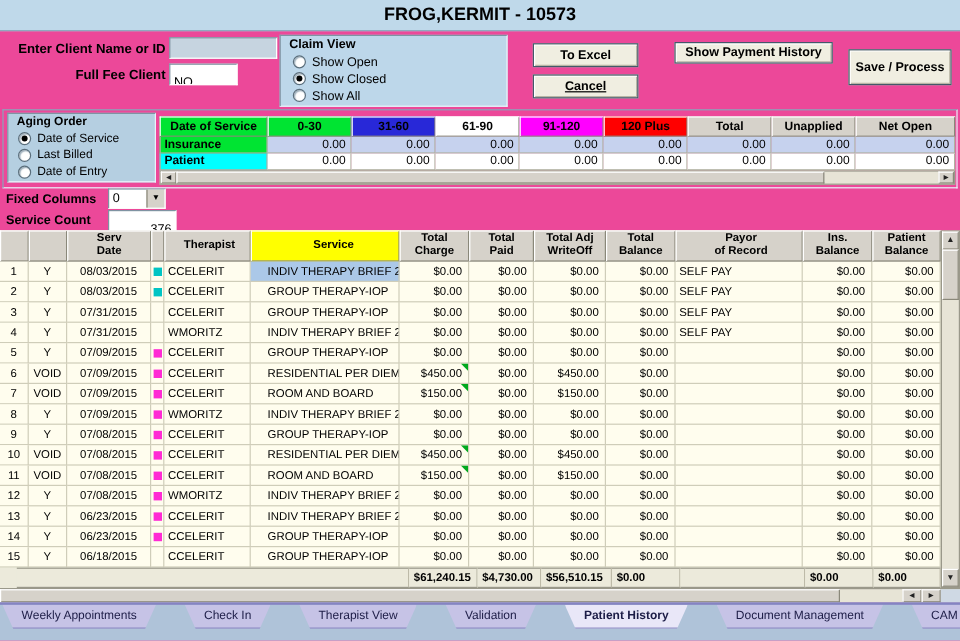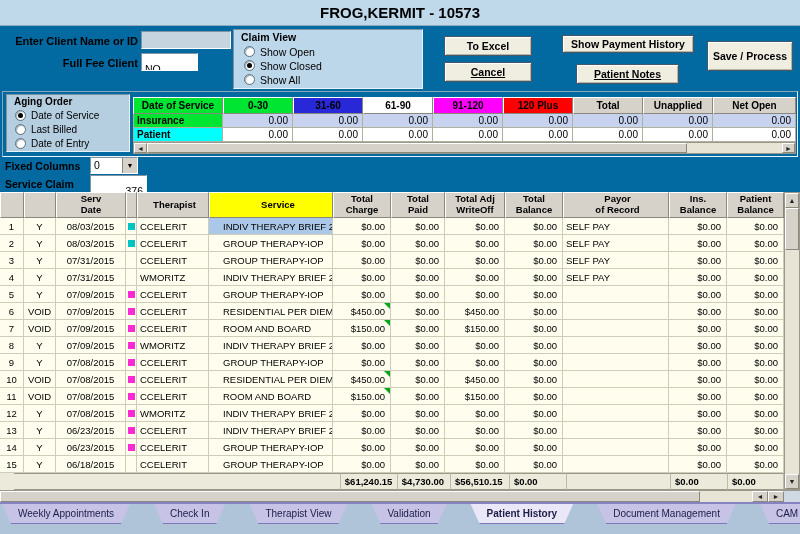--- a/index.html
+++ b/index.html
@@ -1,18 +1,18 @@
 <!DOCTYPE html>
 <html><head>
 <meta charset="utf-8">
 <style>
   * { box-sizing: border-box; margin: 0; padding: 0; }
   html,body { width:800px; height:534px; overflow:hidden; }
   body { font-family:"Liberation Sans","DejaVu Sans",sans-serif; background:#b5cfe1; }
-  .app { position:relative; width:800px; height:534px; background:#0369a1; overflow:hidden; }
+  .app { position:relative; width:800px; height:534px; background:#ec4899; overflow:hidden; }
 
   
   .titlebar { position:absolute; left:0; top:0; width:800px; height:26px; background:#bfd9ea;
     text-align:center; font-weight:bold; font-size:15px; line-height:26px; color:#000;
     border-bottom:1px solid #8fa9be; }
 
   
   .lbl { position:absolute; font-weight:bold; font-size:11px; color:#000; }
   .field { position:absolute; background:#fff; border:1px solid; border-color:#7f93a2 #fff #fff #7f93a2;
     font-size:10.5px; line-height:15px; padding:8px 3px; overflow:hidden; white-space:nowrap; }
@@ -129,21 +129,20 @@
     </div>
     <div class="radio-row" style="left:10px; top:43px;">
       <span class="radio"></span>
       <span>Show All</span>
     </div>
   </div>
 
   <div class="btn" style="left:444px; top:36px; width:88px; height:20px;">To Excel</div>
   <div class="btn u" style="left:444px; top:62px; width:88px; height:20px;">Cancel</div>
   <div class="btn" style="left:562px; top:35px; width:132px; height:18px;">Show Payment History</div>
-  <div class="btn u" style="left:576px; top:64px; width:103px; height:20px;">Patient Notes</div>
   <div class="btn" style="left:707px; top:41px; width:86px; height:30px;">Save / Process</div>
 
   <div class="aging-panel"></div>
 
   <div class="groupbox" style="left:6px; top:94px; width:124px; height:58px; background:#b5cfe1;">
     <div class="gtitle" style="font-size:10px;">Aging Order</div>
     <div class="radio-row" style="left:8px; top:14px; font-size:10px;">
       <span class="radio checked"></span>
       <span>Date of Service</span>
     </div>
@@ -197,21 +196,21 @@
     <div class="sb-thumb" style="width:540px;"></div>
     <div style="flex:1;"></div>
     <div class="sb-btn">►</div>
   </div>
 
   <div class="lbl" style="left:5px; top:160px; font-size:10.5px;">Fixed Columns</div>
   <div class="combo" style="left:90px; top:157px; width:48px; height:17px;">
     <div class="cval">0</div>
     <div class="cbtn">▼</div>
   </div>
-  <div class="lbl" style="left:5px; top:178px; font-size:10.5px;">Service Claim</div>
+  <div class="lbl" style="left:5px; top:178px; font-size:10.5px;">Service Count</div>
   <div class="field" style="left:90px; top:175px; width:57px; height:16px; text-align:right;">376</div>
 
   <div class="grid">
     <div class="thead">
       <div class="hc c-num"></div>
       <div class="hc c-status"></div>
       <div class="hc c-date">Serv
 Date</div>
       <div class="hc c-flag"></div>
       <div class="hc c-ther">Therapist</div>

